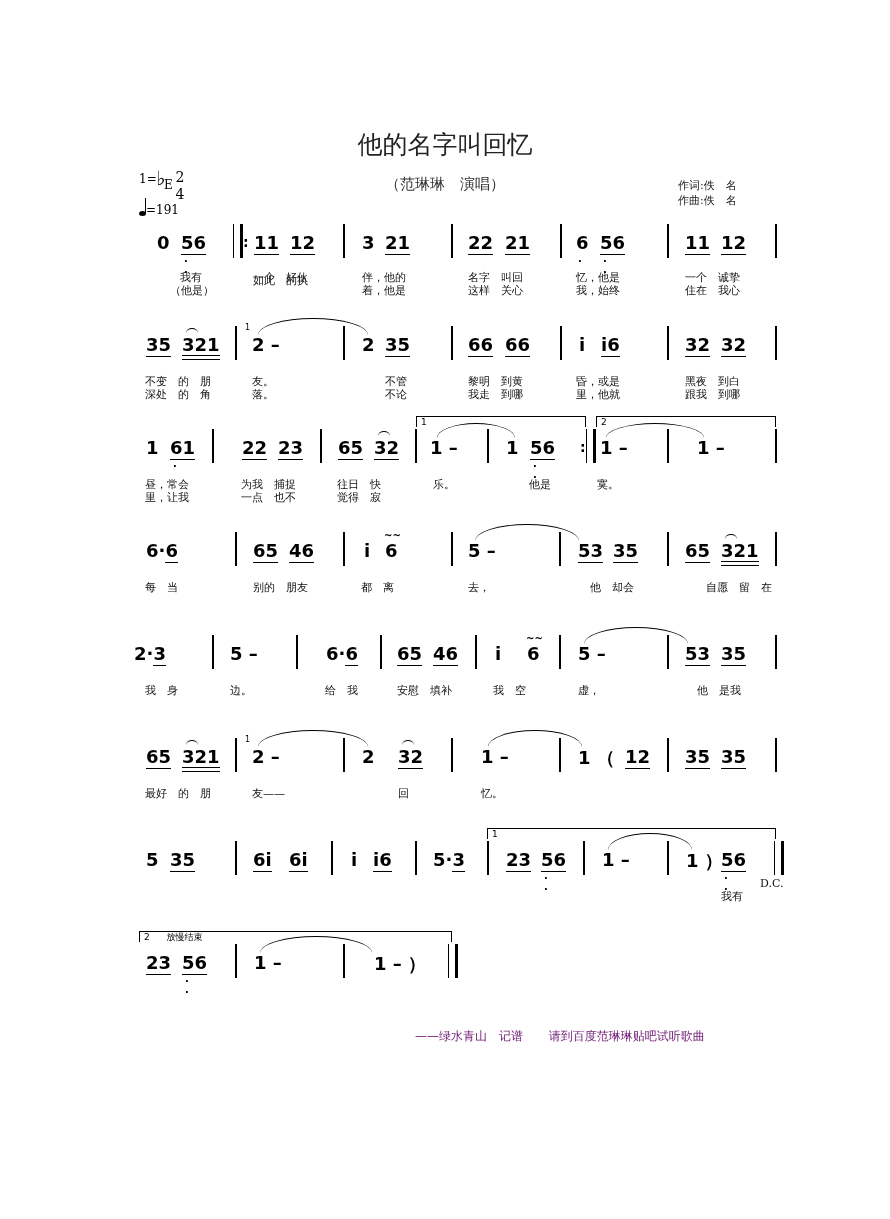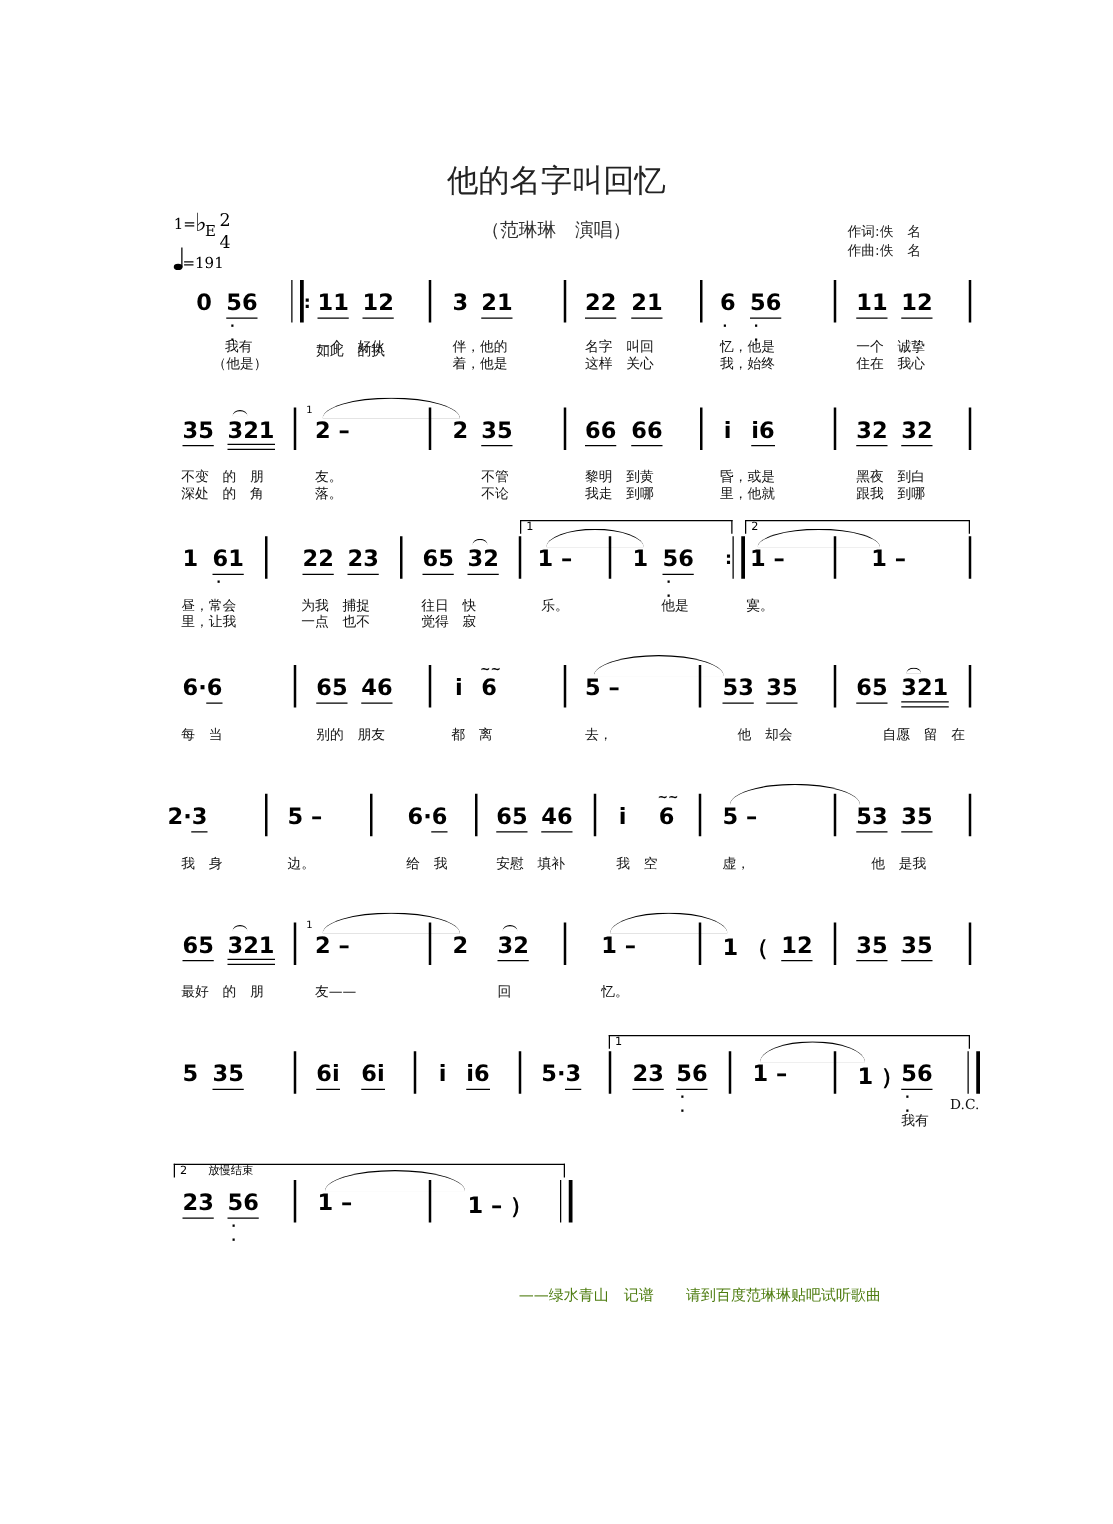--- a/index.html
+++ b/index.html
@@ -24,21 +24,21 @@
   .ul { border-bottom: 1.5px solid #000; padding-bottom: 1px; }
   .dul { border-bottom: 1.5px solid #000; position: relative; }
   .dul:after { content: ""; position: absolute; left: 0; right: 0; bottom: -5px; border-bottom: 1.5px solid #000; }
   .bar { position: absolute; width: 1.5px; background: #000; top: -8px; height: 34px; }
   .dbar { position: absolute; top: -8px; height: 34px; width: 6px; border-left: 1.5px solid #000; border-right: 3px solid #000; }
   .rep { position: absolute; top: 0; font-size: 14px; font-weight: bold; line-height: 8px; }
   .lyr { position: absolute; font-size: 11px; white-space: nowrap; color: #111; }
   .slur { position: absolute; border-top: 1.2px solid #000; border-radius: 50% 50% 0 0 / 100% 100% 0 0; height: 12px; }
   .volta { position: absolute; border-top: 1px solid #000; border-left: 1px solid #000; border-right: 1px solid #000; height: 10px; font-size: 9px; padding-left: 4px; line-height: 10px; }
   .dot-below { position: absolute; font-size: 10px; font-weight: bold; }
-  .footer { left: 415px; top: 1028px; font-size: 12px; color: #4d7c0f; }
+  .footer { left: 415px; top: 1028px; font-size: 12px; color: #701a75; }
 </style>
 </head>
 <body>
 
 <div class="abs title">他的名字叫回忆</div>
 <div class="abs subtitle">（范琳琳　演唱）</div>
 <div class="abs credits">
   <div>作词:佚　名</div>
   <div>作曲:佚　名</div>
 </div>

